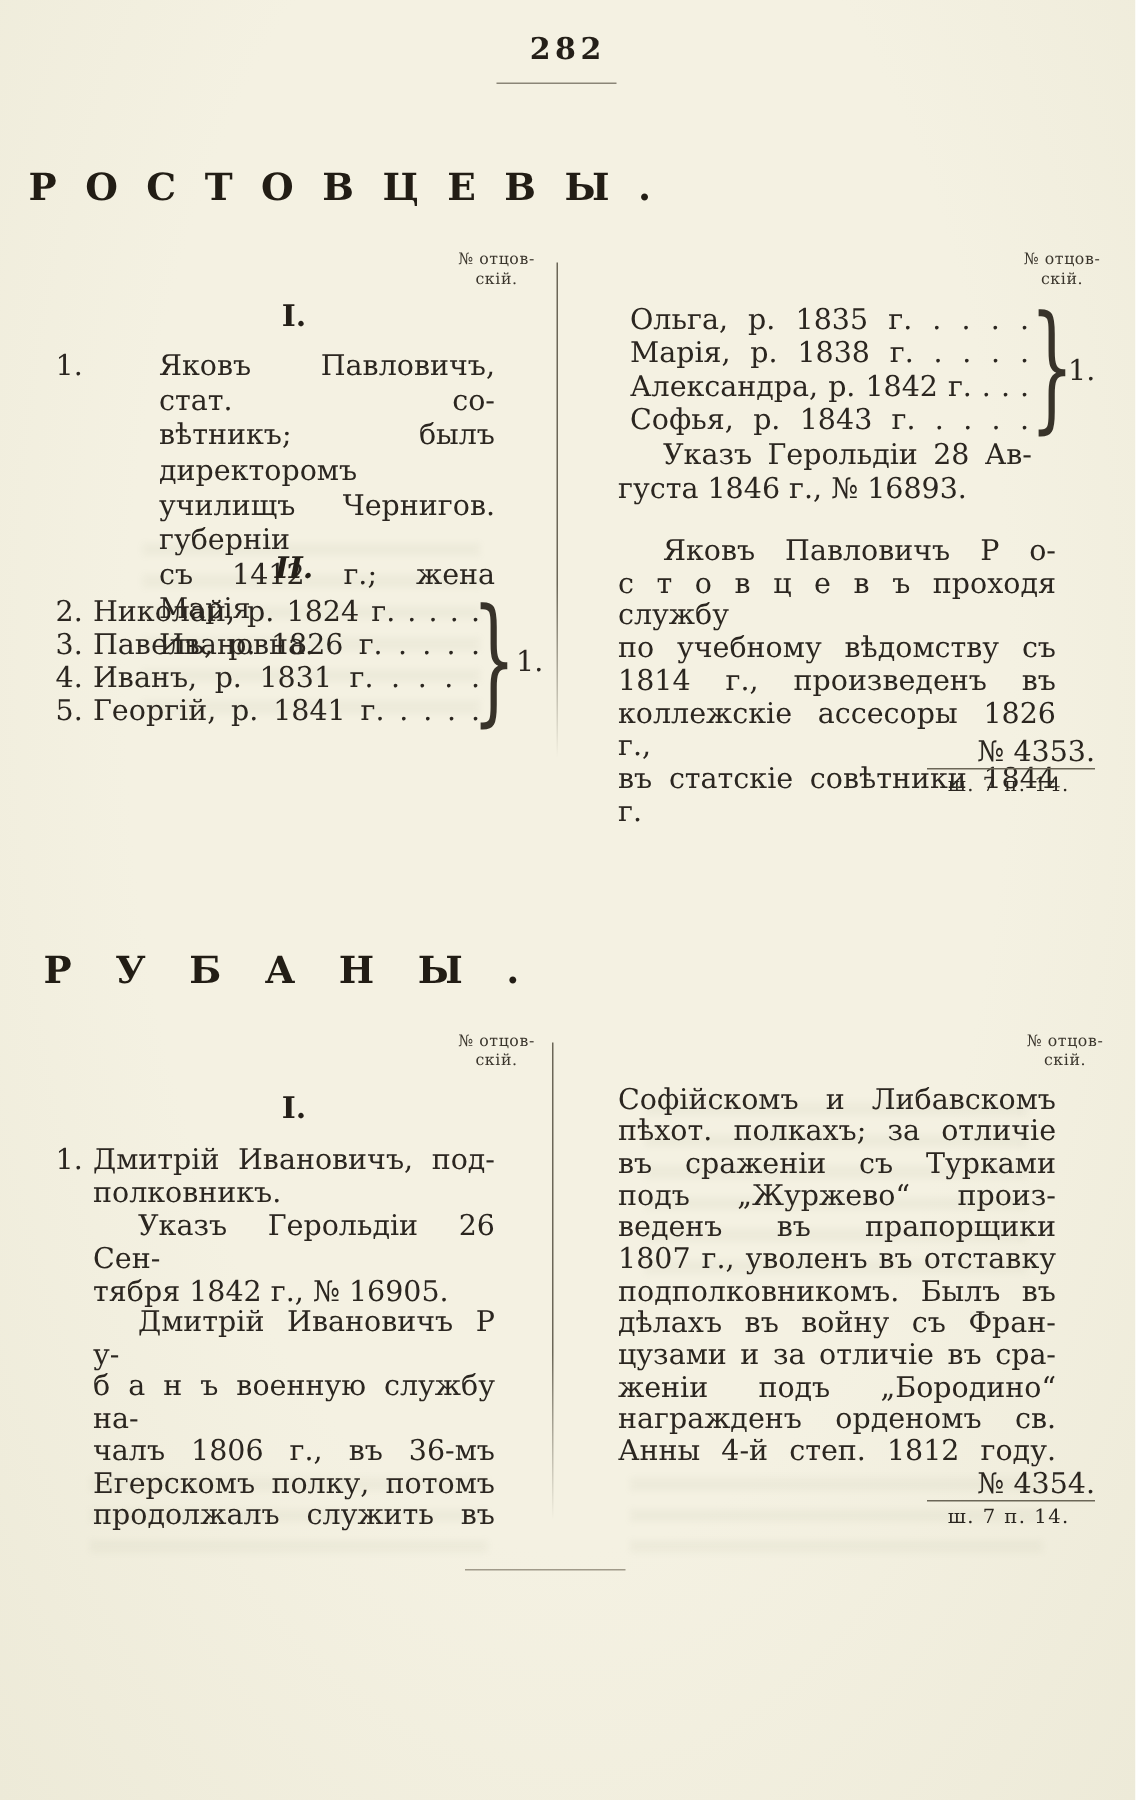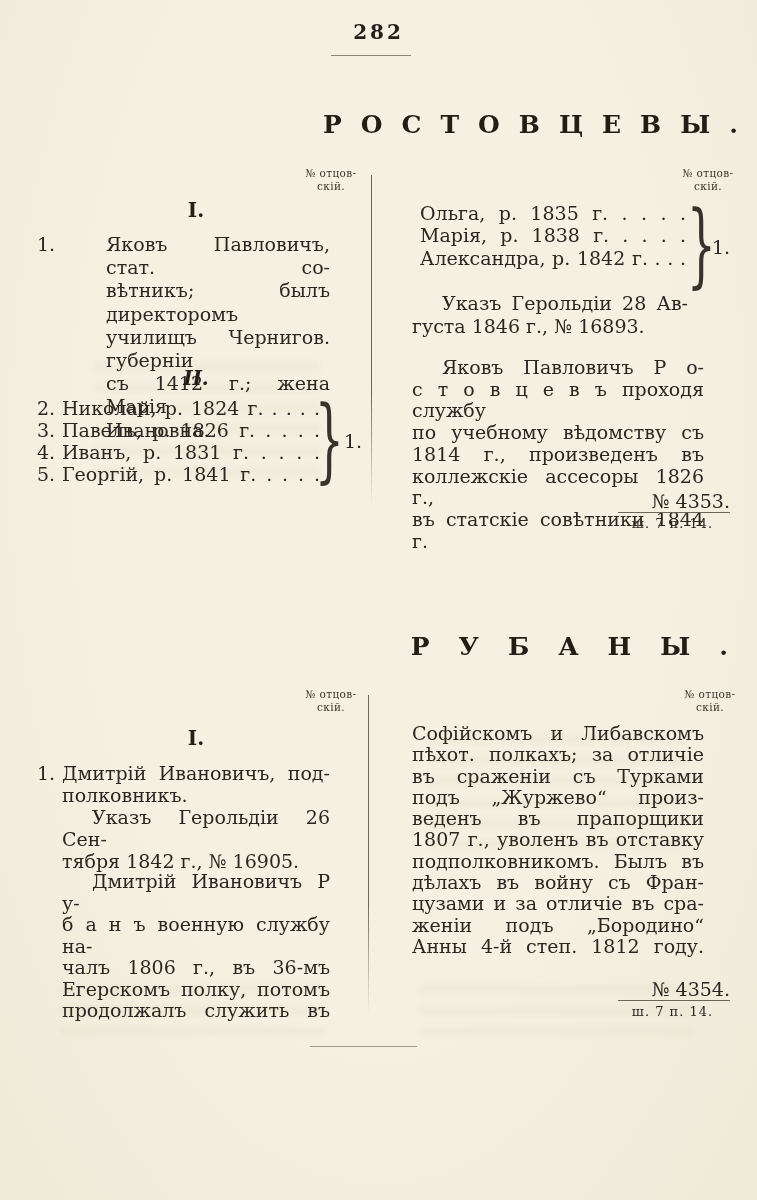--- a/index.html
+++ b/index.html
@@ -7,21 +7,21 @@
     position:relative;
     width:757px;height:1200px;
     overflow:hidden;
     background:radial-gradient(ellipse at 50% 38%, #f4f1e2 55%, #edead8 100%);
     font-family:"DejaVu Serif", serif;
     color:#2b2620;
   }
   .abs{position:absolute;}
   .pageno{top:20px;left:0;width:100%;text-align:center;font-size:20px;font-weight:bold;letter-spacing:3px;color:#241f18;}
   .pageno-rule{top:55px;left:331px;width:80px;height:1px;background:#8a8577;}
-  .sec-title{left:0;width:100%;text-align:right;font-size:25px;font-weight:bold;color:#221d15;}
+  .sec-title{left:0;width:100%;text-align:left;font-size:25px;font-weight:bold;color:#221d15;}
   .t1{top:110px;letter-spacing:19px;text-indent:19px;}
   .t2{top:632px;letter-spacing:29px;text-indent:29px;}
   .collab{font-size:10.5px;line-height:13px;text-align:center;color:#3a352c;letter-spacing:.4px;}
   .vrule{width:1px;}
   .vr-fade{background:linear-gradient(#6b6657 65%, rgba(107,102,87,0) 100%);}
   .roman{font-size:20px;font-weight:bold;text-align:center;color:#241f18;}
   .par{font-size:19px;}
   .par .line{white-space:normal;}
   .j{text-align:justify;text-align-last:justify;}
   .indent .line:first-child{text-indent:30px;}
@@ -108,20 +108,21 @@
       </div>
   </div>
   <span class="abs brace" style="left:300px;top:394px;">}</span>
   <span class="abs bnum" style="left:344px;top:430px;">1.</span>
 
   <div class="abs par lh223" style="left:420px;top:202px;width:266px;">
     <div>
         <div class="line j">Ольга, р. 1835 г. . . . .</div>
         <div class="line j">Марія, р. 1838 г. . . . .</div>
         <div class="line j">Александра, р. 1842 г. . . .</div>
+        <div class="line j">Софья, р. 1843 г. . . . .</div>
       </div>
   </div>
   <span class="abs brace" style="left:672px;top:199px;">}</span>
   <span class="abs bnum" style="left:712px;top:236px;">1.</span>
 
   <div class="abs par lh230 indent" style="left:412px;top:292px;width:276px;">
     <div>
         <div class="line j">Указъ Герольдіи 28 Ав-</div>
       </div>
     <div class="line">густа 1846 г., № 16893.</div>
@@ -186,20 +187,21 @@
         <div class="line j">Софійскомъ и Либавскомъ</div>
         <div class="line j">пѣхот. полкахъ; за отличіе</div>
         <div class="line j">въ сраженіи съ Турками</div>
         <div class="line j">подъ „Журжево“ произ-</div>
         <div class="line j">веденъ въ прапорщики</div>
         <div class="line j">1807 г., уволенъ въ отставку</div>
         <div class="line j">подполковникомъ. Былъ въ</div>
         <div class="line j">дѣлахъ въ войну съ Фран-</div>
         <div class="line j">цузами и за отличіе въ сра-</div>
         <div class="line j">женіи подъ „Бородино“</div>
+        <div class="line j">награжденъ орденомъ св.</div>
         <div class="line j">Анны 4-й степ. 1812 году.</div>
       </div>
   </div>
 
   <div class="abs refnum" style="left:615px;top:978px;width:115px;">№ 4354.</div>
   <div class="abs refrule" style="left:618px;top:1000px;width:112px;"></div>
   <div class="abs refcode" style="left:615px;top:1004px;width:115px;">ш. 7 п. 14.</div>
 
   <div class="abs hr-bottom" style="left:310px;top:1046px;width:107px;"></div>
 

